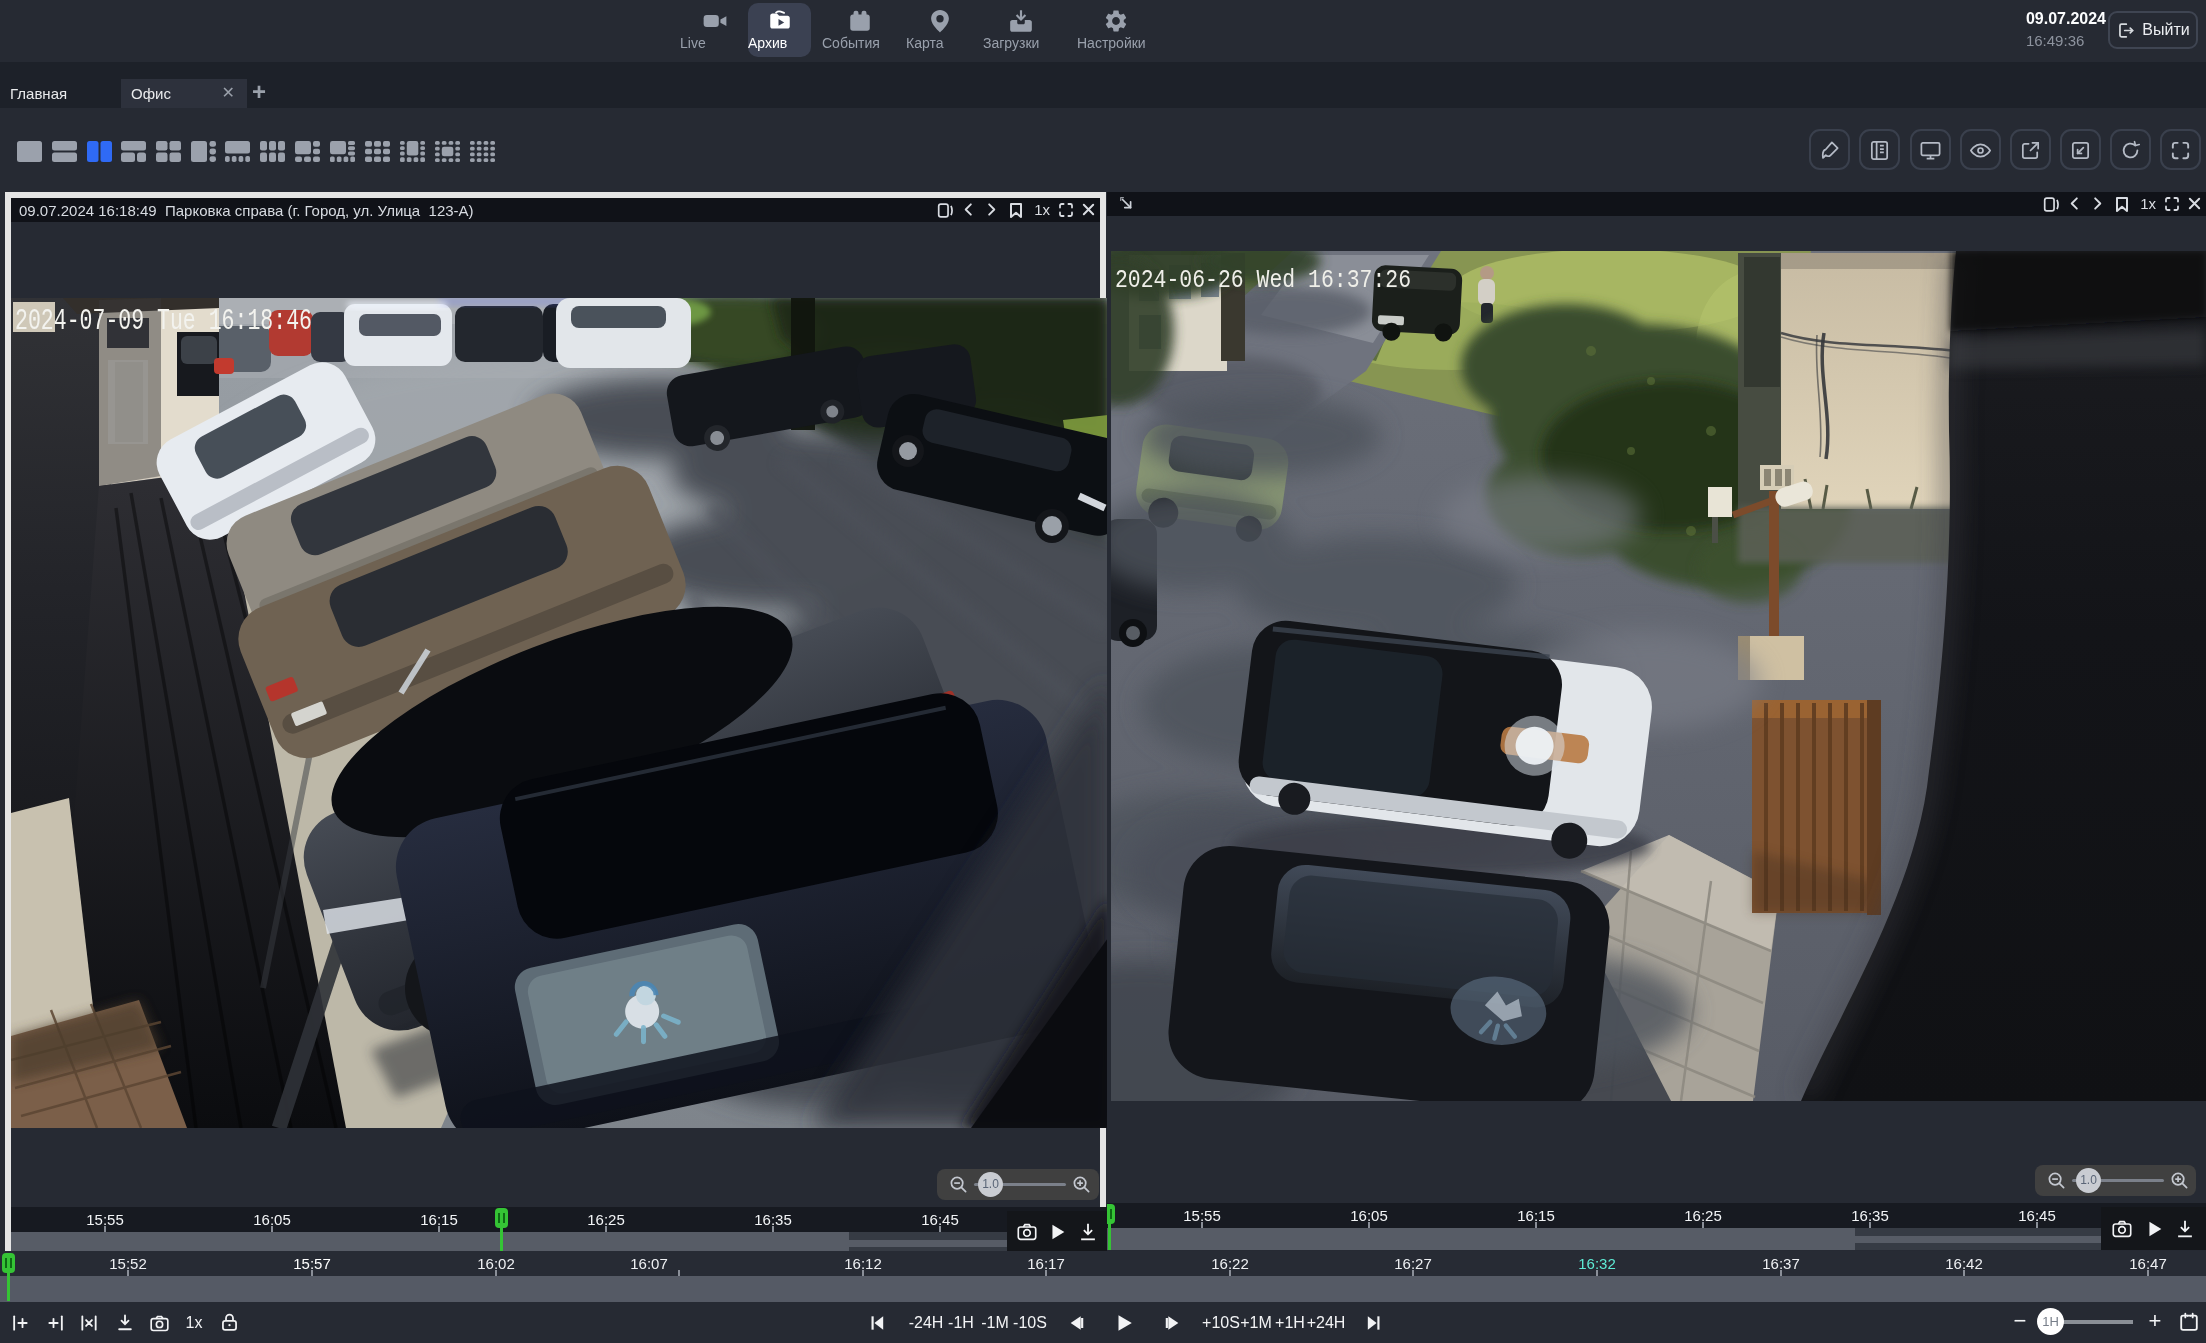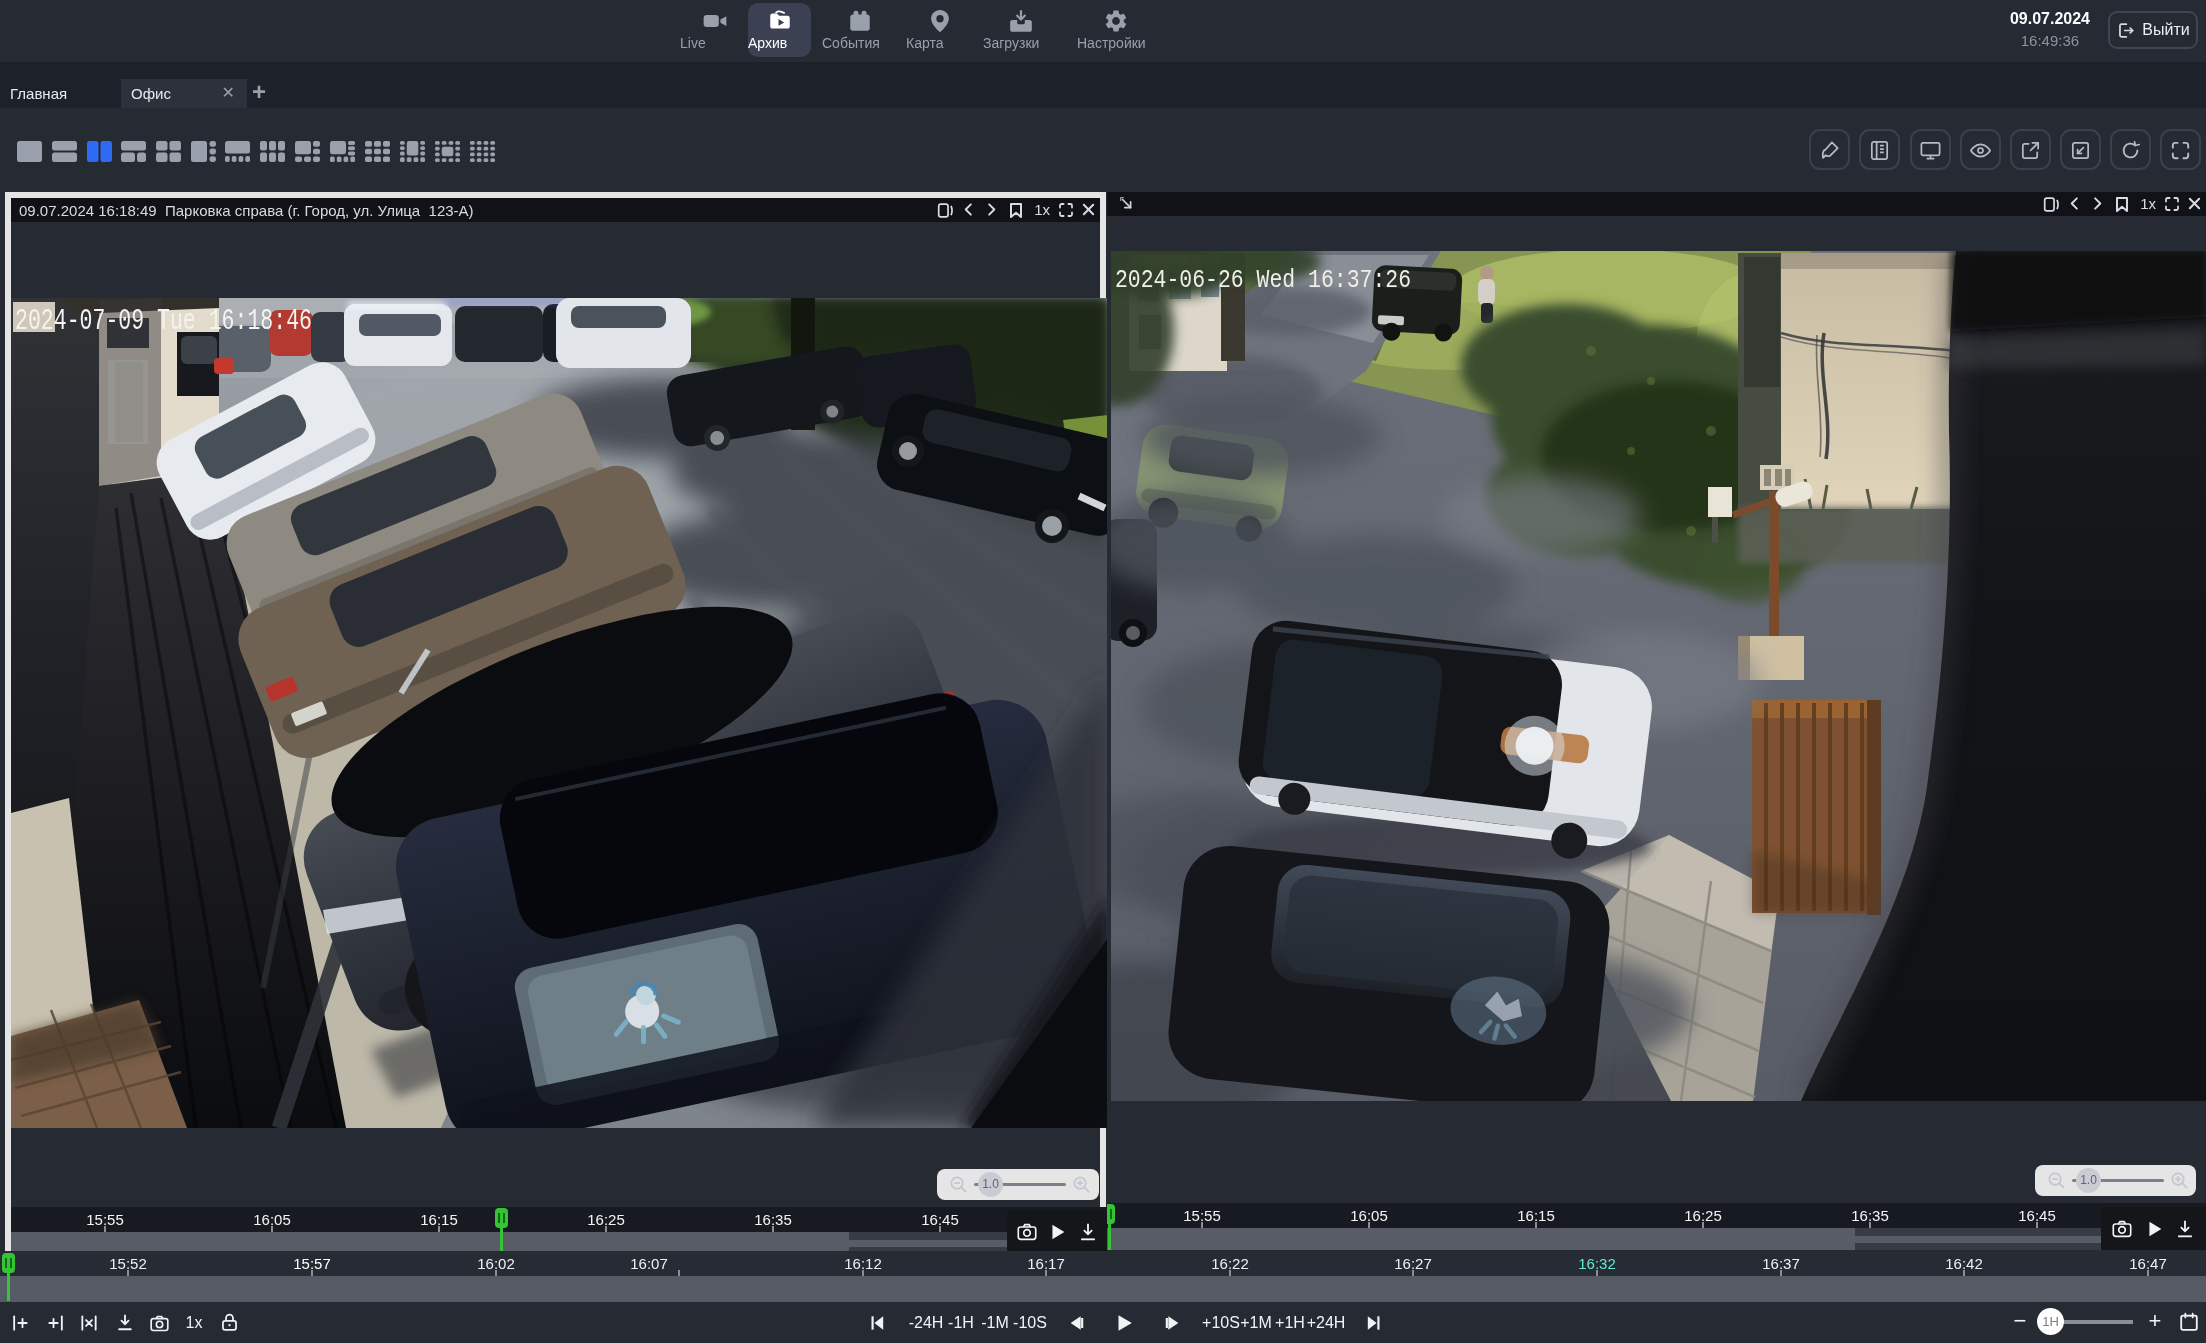--- a/index.html
+++ b/index.html
@@ -3,21 +3,21 @@
 <style>
 *{margin:0;padding:0;box-sizing:border-box}
 html,body{width:2206px;height:1343px;background:#262a33;overflow:hidden;
  font-family:"Liberation Sans",sans-serif;position:relative}
 
 #nav{position:absolute;left:0;top:0;width:2206px;height:62px;background:#262a33}
 .navitem{position:absolute;top:3px;width:70px;height:56px;text-align:left;color:#99a0ac}
 .navitem svg{display:block;margin:5px auto 2px auto}
 .navitem .lbl{font-size:14px;line-height:14px}
 .navitem.active{background:#3b4152;border-radius:10px;color:#fff}
-#clock{position:absolute;right:116px;top:10px;text-align:center}
+#clock{position:absolute;right:100px;top:10px;text-align:left}
 #clock .d{color:#fcfdfe;font-size:16px;font-weight:bold}
 #clock .t{color:#8d939e;font-size:15px;margin-top:4px}
 #exitbtn{position:absolute;right:8px;top:11px;width:90px;height:38px;border:2px solid #3f4552;
  border-radius:9px;color:#eceef1;font-size:16px;display:flex;align-items:center;justify-content:center;gap:7px}
 
 #tabs{position:absolute;left:0;top:62px;width:2206px;height:46px;background:#1d2129}
 .tab{position:absolute;bottom:0;height:29px;font-size:15px;color:#e9eaec;display:flex;align-items:center}
 #tab1{left:0;width:121px;padding-left:10px}
 #tab2{left:121px;width:126px;background:#2d313c;padding-left:10px}
 #tab2 .x{position:absolute;right:12px;top:4px;color:#9aa0aa;font-size:16px}
@@ -37,21 +37,21 @@
 
 .tstrip{position:absolute;background:#171a21}
 .tlabel{position:absolute;top:4px;color:#f2f4f6;font-size:15px;transform:translateX(-50%)}
 .tick{position:absolute;bottom:0;width:2px;height:6px;background:#8a8f98;transform:translateX(-50%)}
 .tband{position:absolute;background:#575c66}
 .gpill{position:absolute;width:13px;height:20px;background:#35c435;border-radius:4px}
 .gpill:before{content:"";position:absolute;left:3px;top:5px;width:2px;height:10px;background:#0d6b14}
 .gpill:after{content:"";position:absolute;left:8px;top:5px;width:2px;height:10px;background:#0d6b14}
 .gline{position:absolute;width:3px;background:#35c435}
 .pibox{position:absolute;background:#14161a;display:flex;align-items:center;justify-content:space-evenly}
-.zbox{position:absolute;height:31px;background:#e5e5e5;border-radius:8px;display:flex;align-items:center}
+.zbox{position:absolute;height:31px;background:#404040;border-radius:8px;display:flex;align-items:center}
 #lvidbox{position:absolute;left:0;top:100px;width:1097px;height:830px;overflow:hidden;background:#7e848b}
 #rvidbox{position:absolute;left:4px;top:59px;width:1095px;height:850px;overflow:hidden;background:#63676f}
 
 #gstrip{position:absolute;left:0;top:1251px;width:2206px;height:25px;background:#272b34}
 #gband{position:absolute;left:0;top:1276px;width:2206px;height:26px;background:#555a65}
 #bbar{position:absolute;left:0;top:1302px;width:2206px;height:41px;background:#262a33;color:#f2f3f5}
 .bt{position:absolute;top:12px;font-size:16px;transform:translateX(-50%);white-space:nowrap}
 </style></head>
 <body>
 <div id="nav">

